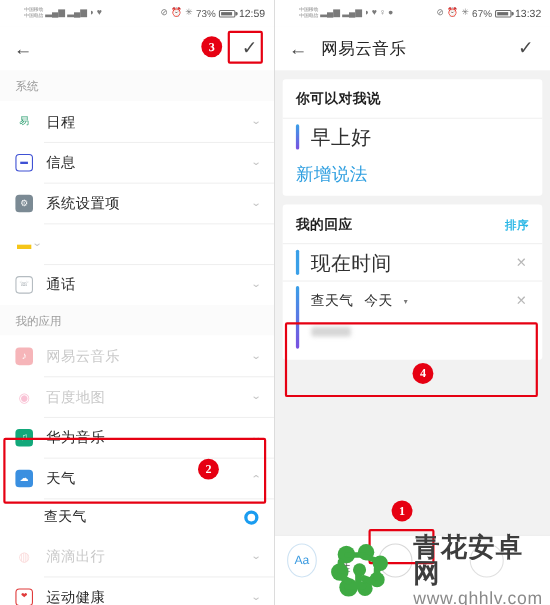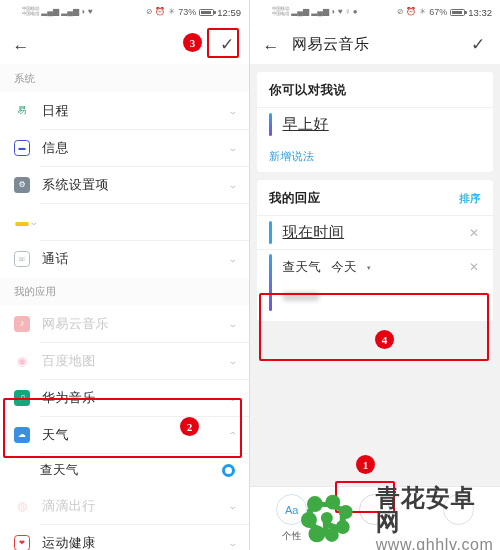--- a/index.html
+++ b/index.html
@@ -162,26 +162,26 @@
   }
   .bar {
     width: 2.5px; align-self: stretch; margin: 5px 0;
     border-radius: 2px;
     background: linear-gradient(180deg, #3aa0e8 0%, #7a4fe0 100%);
     flex: 0 0 2.5px;
   }
   .bar.blue { background: #3aa0e8; }
   .entry-text {
     margin-left: 11px; flex: 1;
-    font-size: 15px; color: #303030; letter-spacing: 0.4px; text-decoration: underline;
+    font-size: 18px; color: #303030; letter-spacing: 0.4px;
   }
   .x-icon { font-size: 12px; color: #b8b8b8; padding: 0 4px; }
   .add-link {
     padding: 8px 12px 2px 12px;
-    font-size: 11px; color: #2f9fe0; letter-spacing: 0.3px;
+    font-size: 16px; color: #2f9fe0; letter-spacing: 0.3px;
   }
 
   
   .entry.tall { align-items: stretch; padding-top: 0; padding-bottom: 0; min-height: 62px; }
   .entry.tall .bar { margin: 4px 0; }
   .entry-body { flex: 1; margin-left: 11px; display: flex; flex-direction: column; justify-content: center; }
   .entry-line1 { display: flex; align-items: center; gap: 10px; padding-top: 9px; }
   .entry-line1 .w { font-size: 12.5px; color: #303030; letter-spacing: 0.4px; }
   .caret-down { font-size: 7px; color: #7a7a7a; }
   .entry-line2 { padding: 11px 0 10px 0; }
@@ -196,21 +196,21 @@
 
   
   .toolbar {
     position: absolute; left: 0; right: 0; bottom: 0;
     height: 64px;
     background: #ffffff;
     border-top: 1px solid #e9e9e9;
     display: flex; align-items: flex-start; justify-content: space-around;
     padding-top: 7px;
   }
-  .tb-item { width: 62px; display: flex; flex-direction: column; align-items: center; gap: 5px; text-align: center; }
+  .tb-item { width: 62px; display: flex; flex-direction: row; align-items: center; gap: 17px; text-align: center; }
   .tb-circle {
     width: 31px; height: 31px; border-radius: 50%;
     border: 1px solid #cfe3f3;
     display: flex; align-items: center; justify-content: center;
     font-size: 11px; color: #3a9ae0;
   }
   .tb-label { font-size: 9.5px; color: #555; letter-spacing: 0.3px; }
 
   
   .annot-box {

